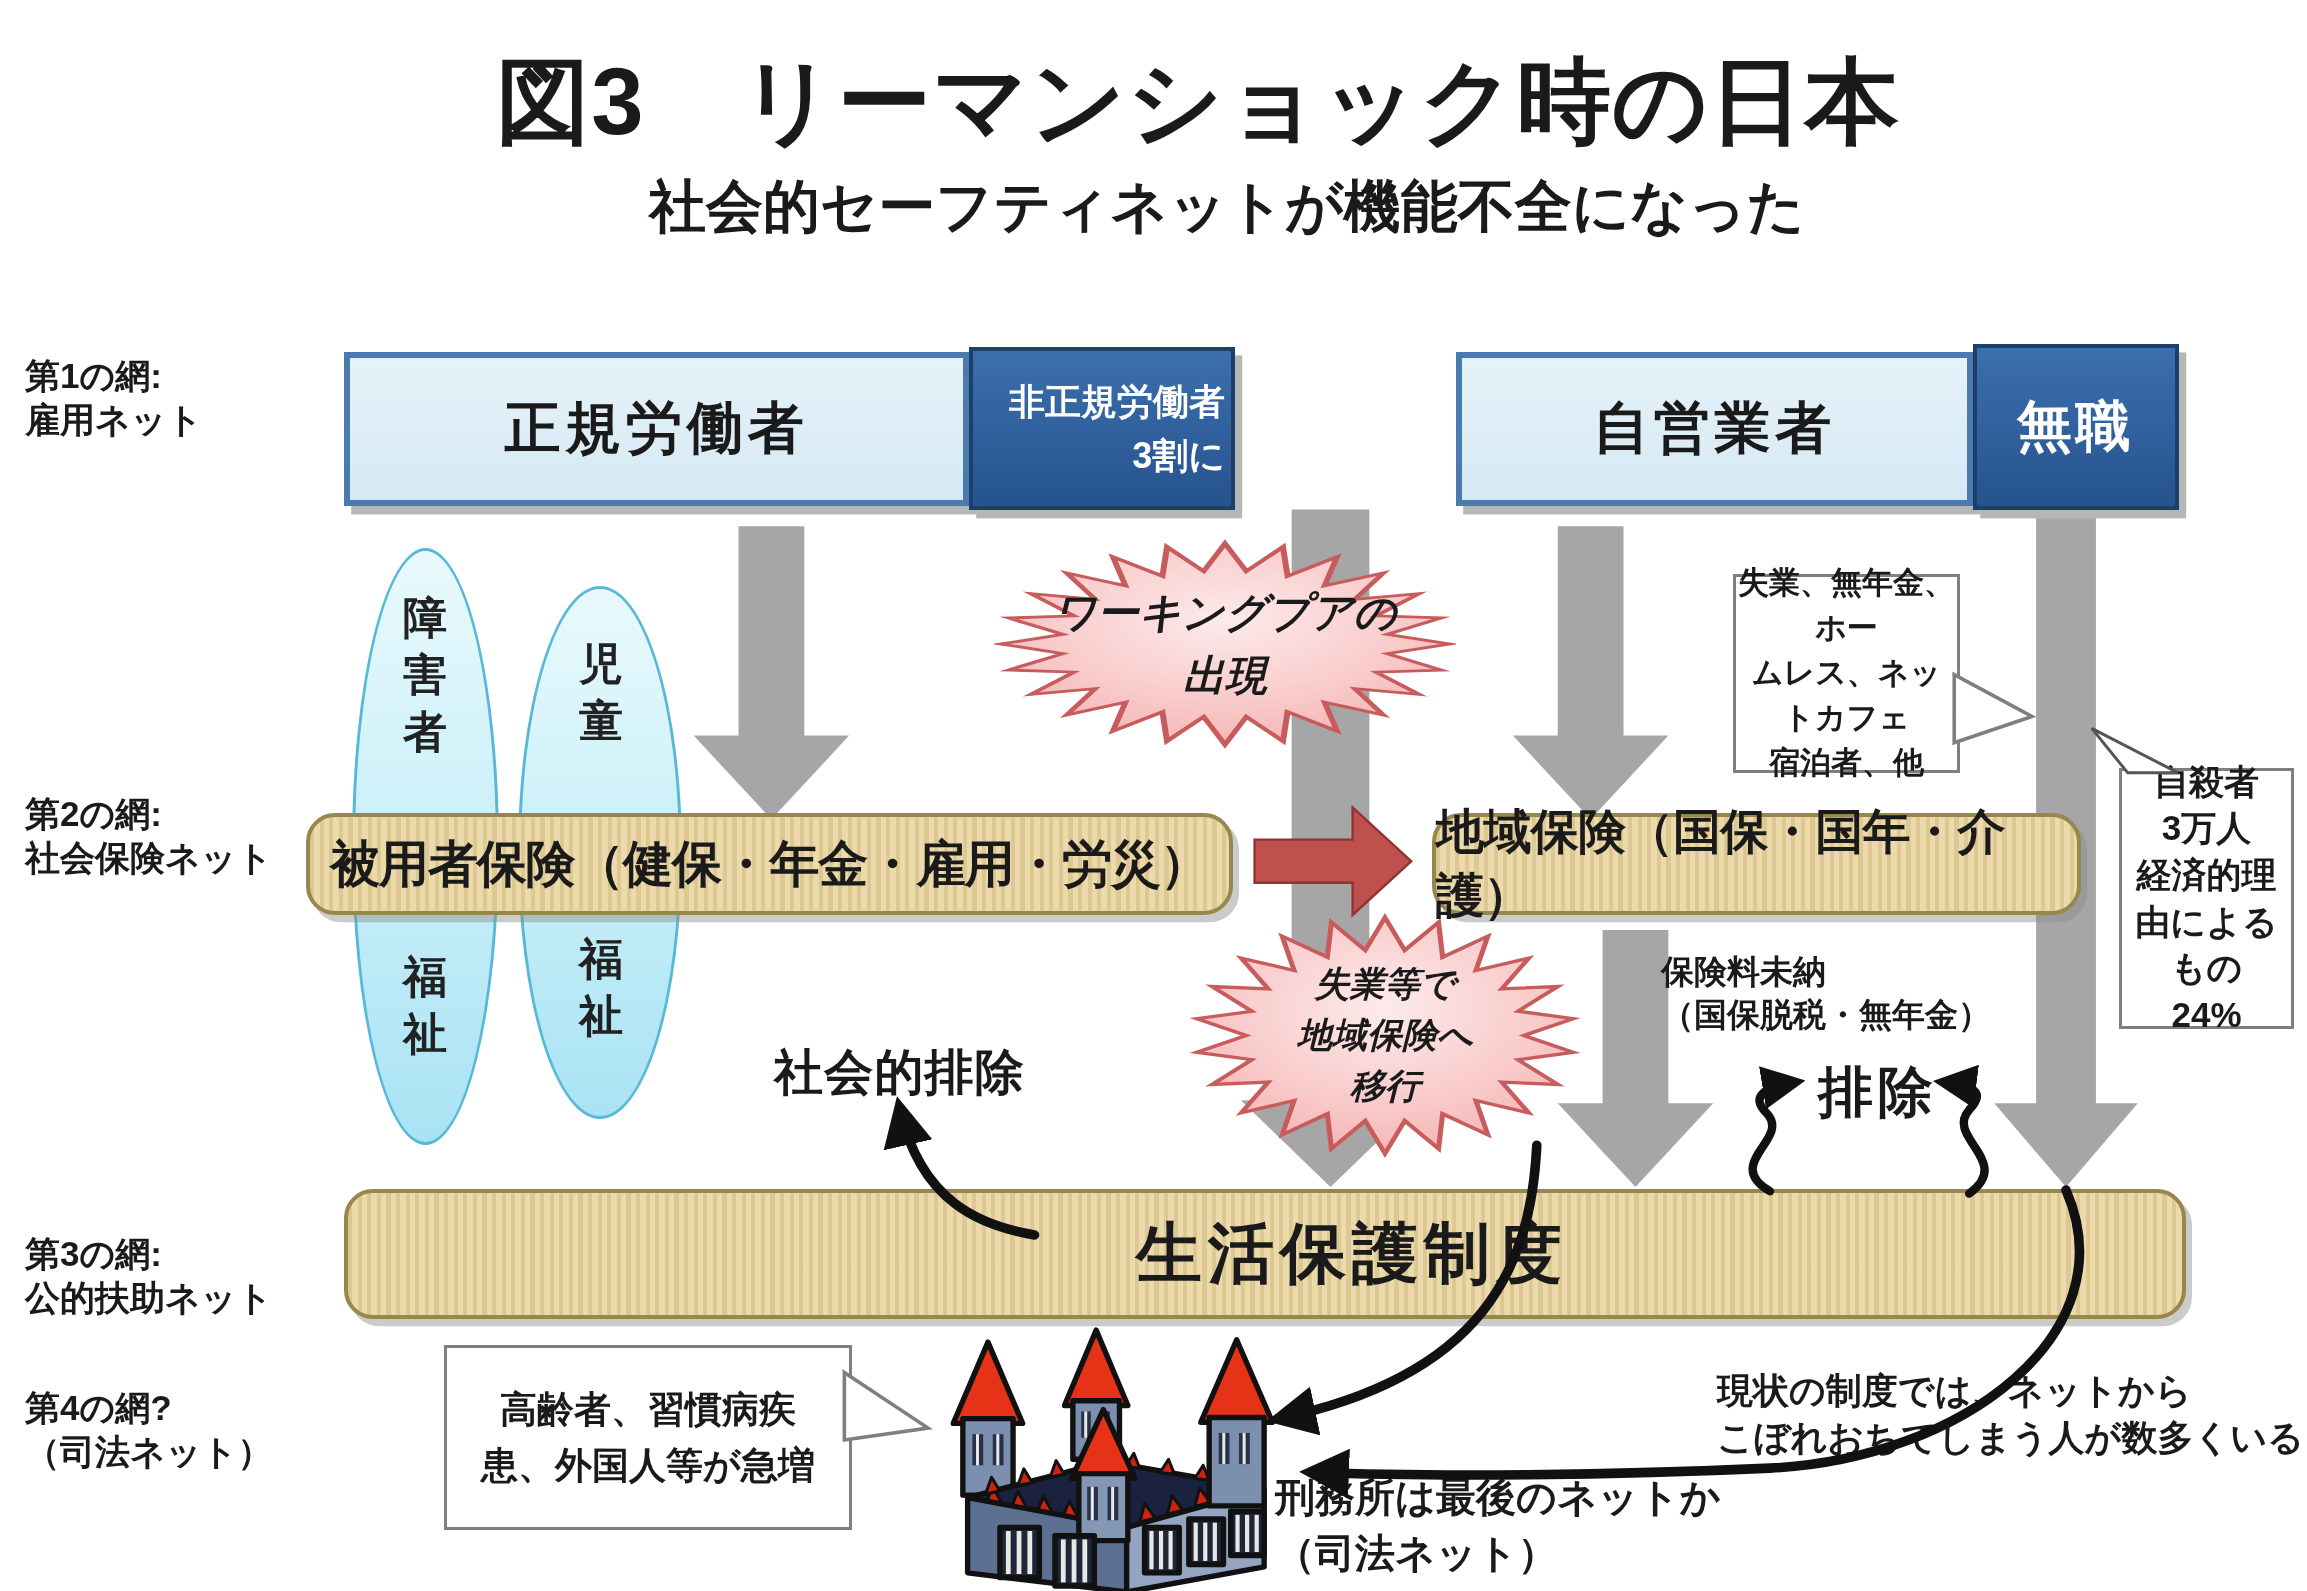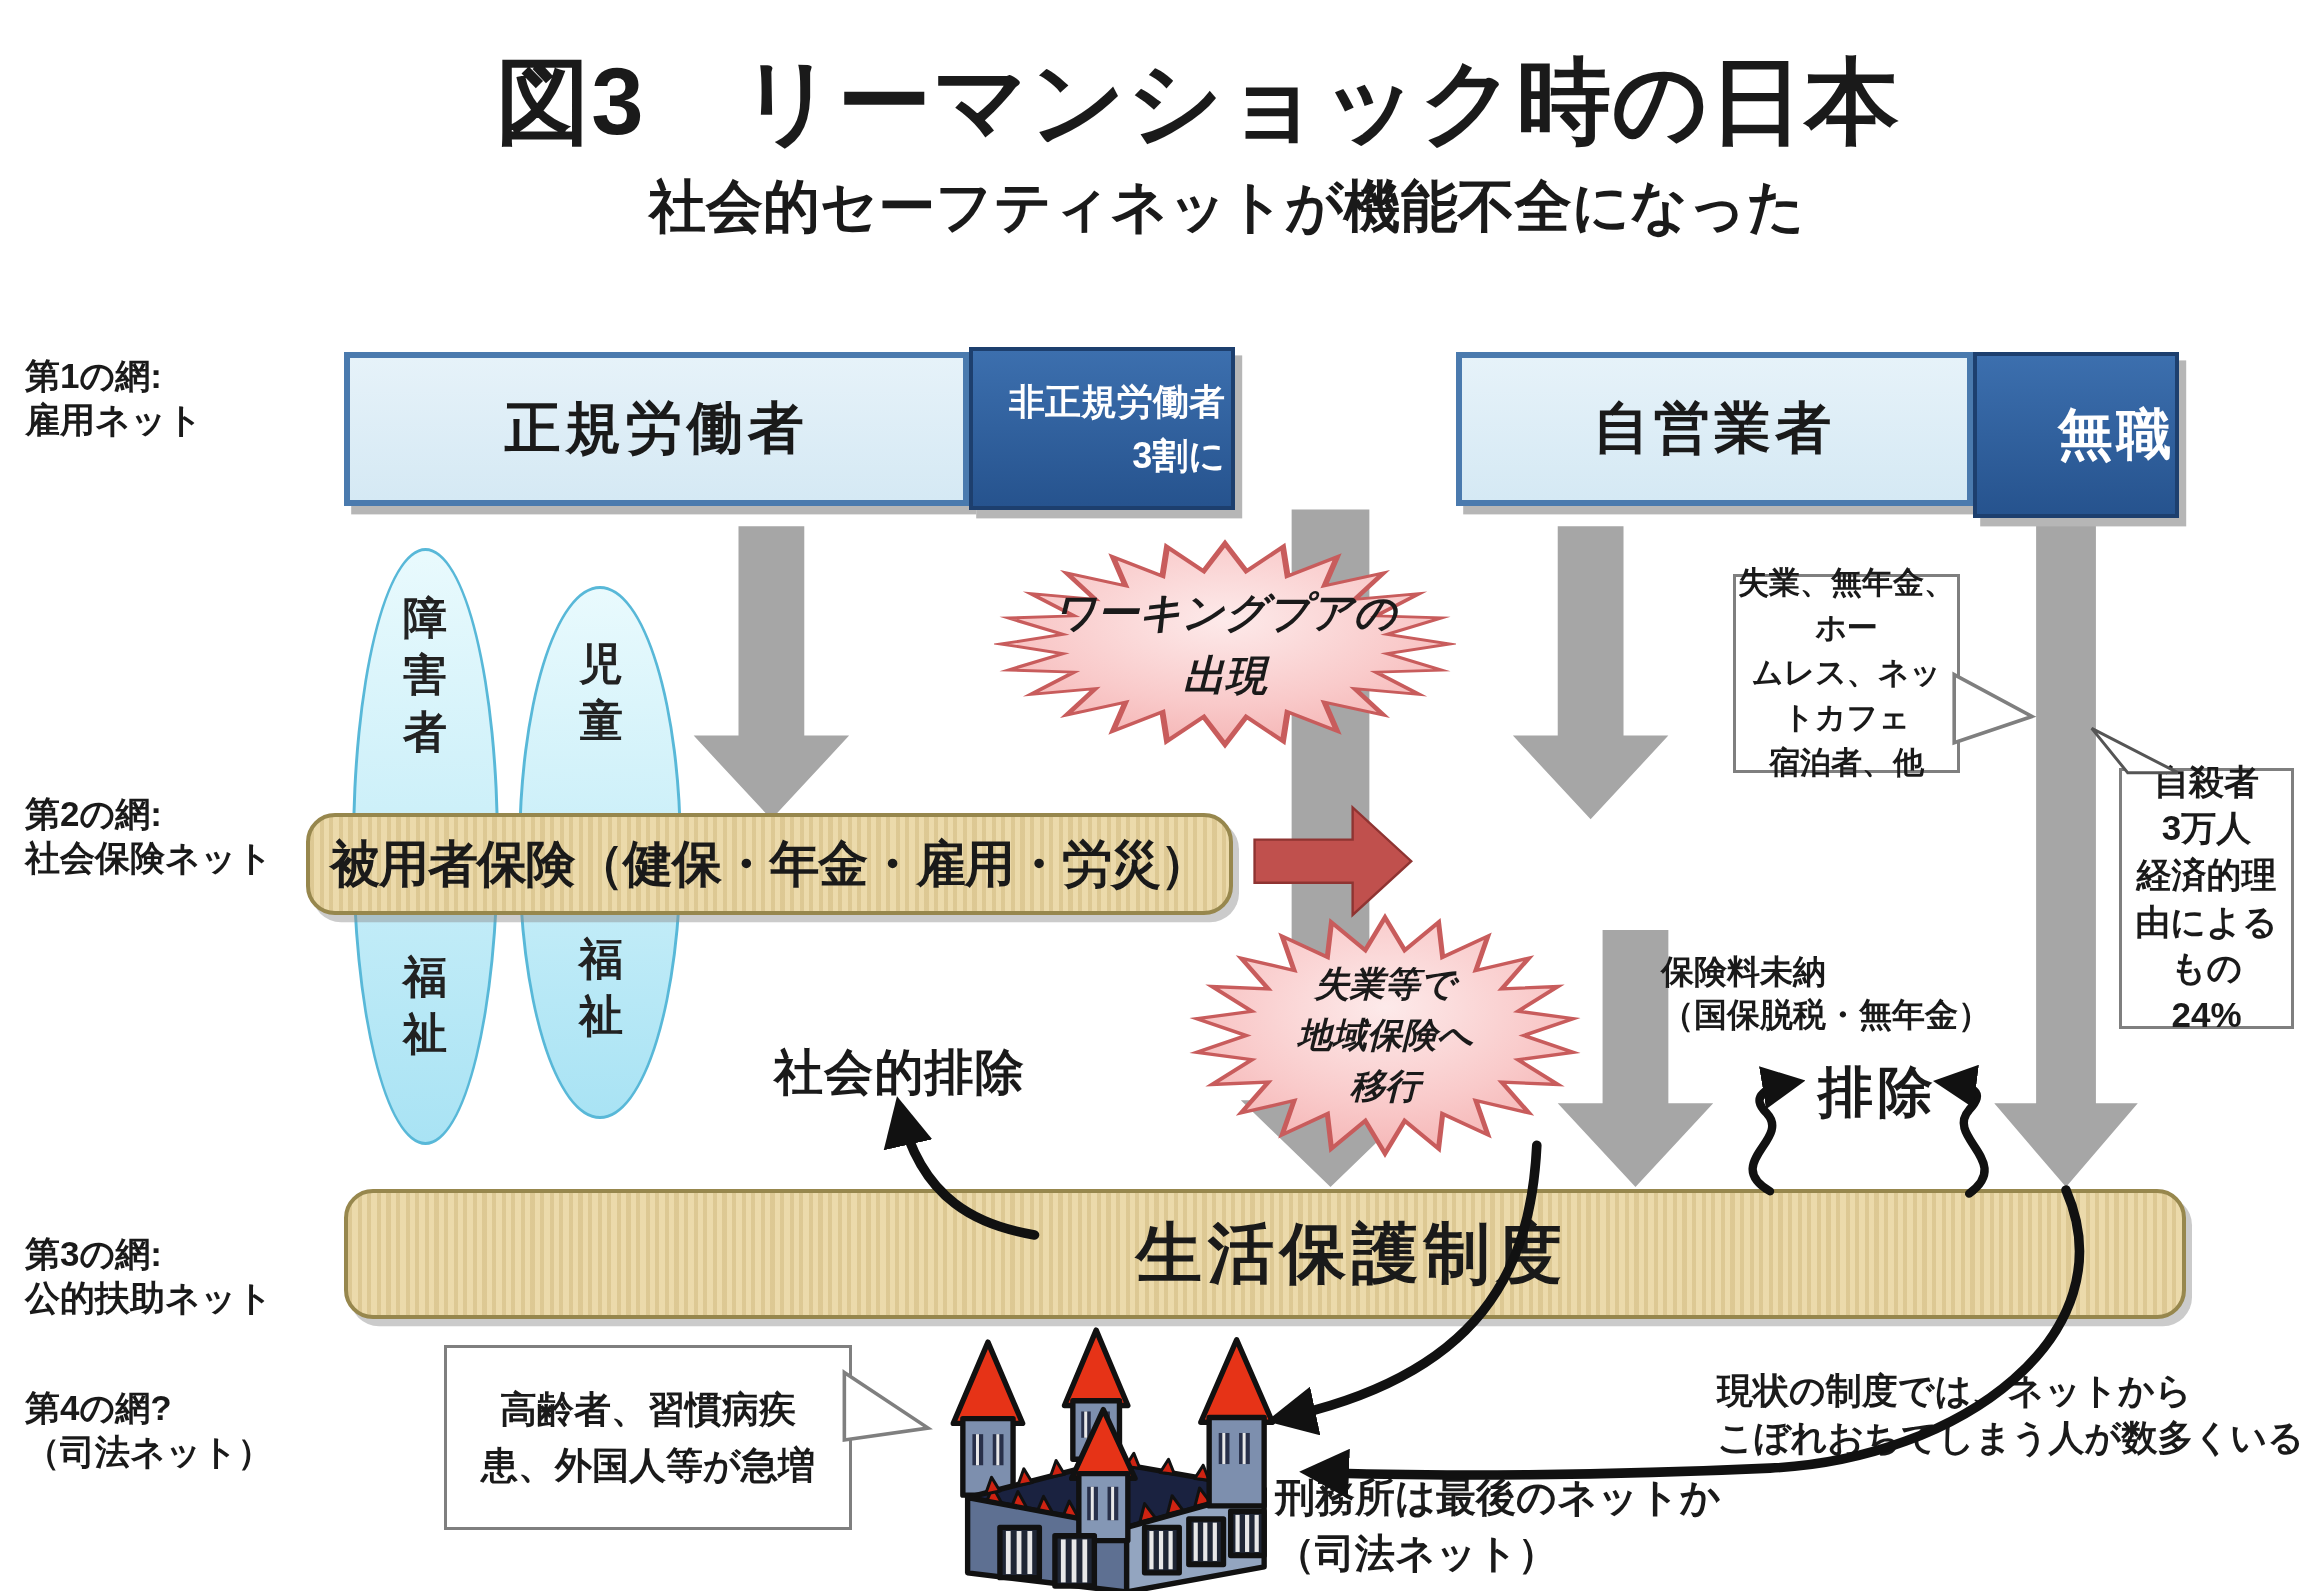--- a/index.html
+++ b/index.html
@@ -26,22 +26,22 @@
   
   .boxlight{background:linear-gradient(180deg,#e6f2f9,#d5e9f4);border:6px solid #4a7aae;
             box-shadow:7.2px 8.4px 0 #b6b6b6;display:flex;align-items:center;justify-content:center;
             font-weight:bold;box-sizing:border-box;}
   #box-regular{left:344px;top:352px;width:625px;height:154px;font-size:56px;letter-spacing:4.8px;}
   #box-self{left:1456px;top:352px;width:517px;height:154px;font-size:56px;letter-spacing:4.8px;}
   .boxdark{background:linear-gradient(180deg,#3c6fae,#26538e);border:4.2px solid #1d3f6e;color:#fff;
            box-shadow:7.2px 8.4px 0 #b6b6b6;box-sizing:border-box;font-weight:bold;}
   #box-dark1{left:969px;top:347px;width:266px;height:163px;display:flex;flex-direction:column;
              justify-content:center;text-align:right;padding-right:6px;font-size:36px;line-height:1.5;}
-  #box-dark2{left:1973px;top:352px;width:206px;height:166px;display:flex;align-items:center;
-             justify-content:flex-end;font-size:55px;letter-spacing:3.6px;}
+  #box-dark2{left:1973px;top:344px;width:206px;height:166px;display:flex;align-items:center;
+             justify-content:flex-start;font-size:55px;letter-spacing:3.6px;padding-left:40px;}
 
   
   .ellipse{border-radius:50%;background:linear-gradient(180deg,#e9fafd,#a9e3f4);
            border:3.6px solid #58b8d8;box-sizing:border-box;}
   #ellipse1{left:352px;top:548px;width:147px;height:597px;}
   #ellipse2{left:518px;top:586px;width:164px;height:533px;}
   .vtext{width:1em;font-size:44px;font-weight:bold;line-height:1.3;word-break:break-all;
          text-align:center;color:#222;}
   #e1top{left:403px;top:589px;} #e1bot{left:403px;top:948px;}
   #e2top{left:579px;top:635px;} #e2bot{left:579px;top:930px;}
@@ -144,20 +144,23 @@
 
   <div class="abs ellipse z2" id="ellipse1"></div>
   <div class="abs ellipse z2" id="ellipse2"></div>
   <div class="abs vtext z2" id="e1top">障害者</div>
   <div class="abs vtext z2" id="e1bot">福祉</div>
   <div class="abs vtext z2" id="e2top">児童</div>
   <div class="abs vtext z2" id="e2bot">福祉</div>
 
   <div class="abs tanbar z3" id="bar-employee">
     <span>被用者保険（健保・年金・雇用・労災）</span>
+  </div>
+  <div class="abs tanbar z3" id="bar-regional">
+    <span>地域保険（国保・国年・介護）</span>
   </div>
 
   <div class="abs tanbar z3" id="bar-welfare">
     <span class="shift">生活保護制度</span>
   </div>
 
   <div class="abs starwrap z4" id="star-wp">
     <svg viewBox="0 0 100 100" preserveAspectRatio="none">
       <polygon class="star" fill="url(#starGrad)" stroke="#c85c5c" stroke-width="1.3" points="50.00,3.00 54.62,15.98 62.55,4.60 63.55,18.30 74.25,9.30 71.55,22.78 84.29,16.77 78.09,29.11 92.00,26.50 82.71,36.87 96.85,37.84 85.10,45.52 98.50,50.00 85.10,54.48 96.85,62.16 82.71,63.13 92.00,73.50 78.09,70.89 84.29,83.23 71.55,77.22 74.25,90.70 63.55,81.70 62.55,95.40 54.62,84.02 50.00,97.00 45.38,84.02 37.45,95.40 36.45,81.70 25.75,90.70 28.45,77.22 15.71,83.23 21.91,70.89 8.00,73.50 17.29,63.13 3.15,62.16 14.90,54.48 1.50,50.00 14.90,45.52 3.15,37.84 17.29,36.87 8.00,26.50 21.91,29.11 15.71,16.77 28.45,22.78 25.75,9.30 36.45,18.30 37.45,4.60 45.38,15.98"></polygon>
     </svg>

